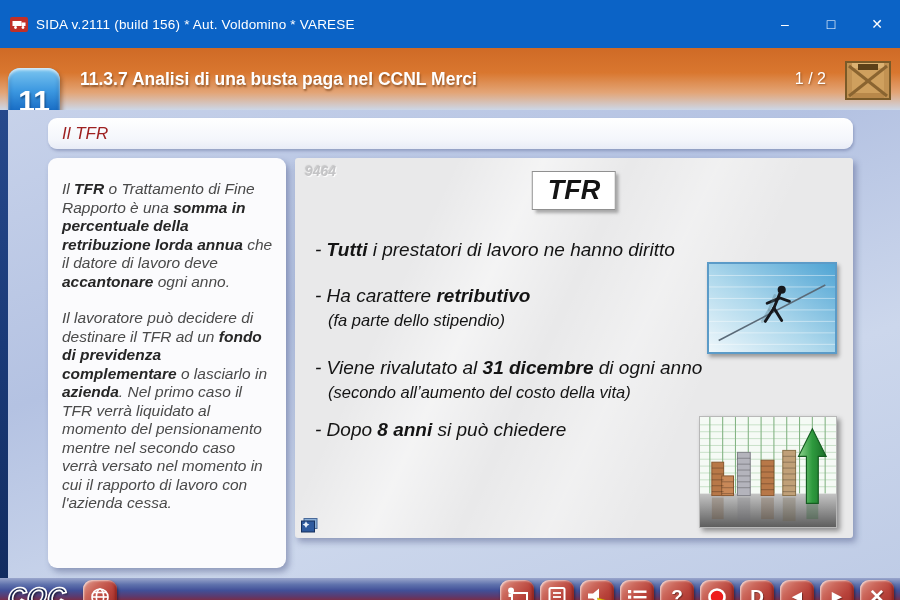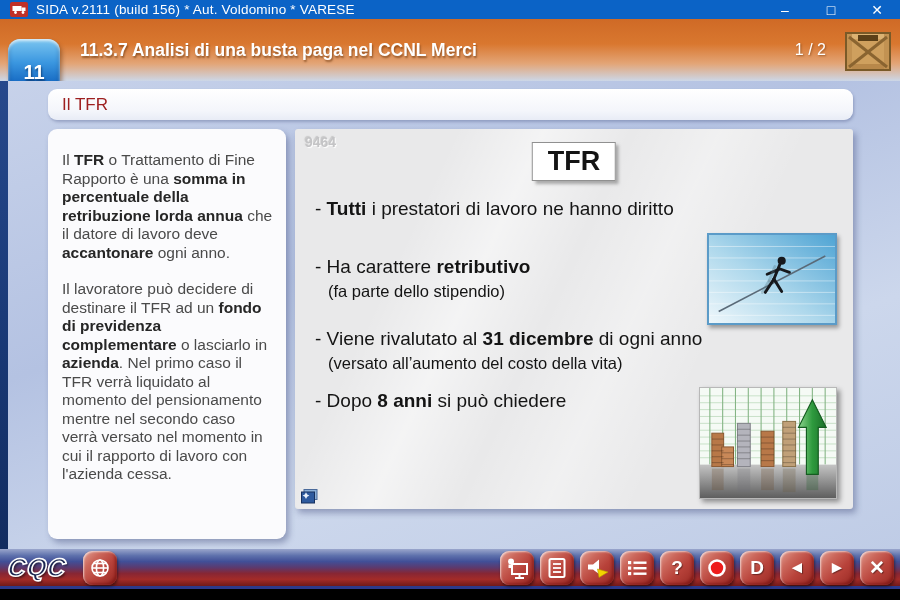--- a/index.html
+++ b/index.html
@@ -1,42 +1,42 @@
 <!DOCTYPE html>
 <html><head>
 <meta charset="utf-8">
 <style>
   * { margin:0; padding:0; box-sizing:border-box; }
   html,body { width:900px; height:600px; }
   body { font-family:"Liberation Sans", sans-serif; overflow:hidden; background:#000; }
   .window { width:900px; height:600px; display:flex; flex-direction:column; position:relative; }
 
   
-  .titlebar { height:19px; background:#0b63c6; display:flex; align-items:center; color:#fff; flex:0 0 auto;text-align:right; }
+  .titlebar { height:48px; background:#0b63c6; display:flex; align-items:center; color:#fff; flex:0 0 auto;text-align:right; }
   .app-icon { width:18px; height:15px; margin:0 8px 0 10px; flex:0 0 auto; }
   .title-text { font-size:13.5px; letter-spacing:.2px; }
   .win-controls { margin-left:auto; display:flex; height:30px; }
   .win-btn { width:46px; height:30px; display:flex; align-items:center; justify-content:center; font-size:14px; color:#fff; cursor:default; }
 
   
   .header { height:62px; flex:0 0 auto; display:flex; align-items:center;
     background:linear-gradient(180deg,#cf6a26 0%, #d9772f 40%, #e3a577 72%, #ccd7e8 100%); }
   .badge { width:52px; height:67px; margin-left:8px; border-radius:12px; flex:0 0 auto;
     background:linear-gradient(180deg,#7cc6f0 0%, #3b97e0 35%, #1a6fc6 62%, #2a85d8 100%);
     box-shadow:inset 0 2px 3px rgba(255,255,255,.75), inset 0 -3px 5px rgba(0,40,90,.5), 2px 3px 4px rgba(90,40,0,.45);
-    color:#fff; font-size:20px; font-weight:bold; display:flex; align-items:center; justify-content:center;
+    color:#fff; font-size:30px; font-weight:bold; display:flex; align-items:center; justify-content:center;
     text-shadow:1px 2px 2px rgba(0,30,70,.55);margin-top:44px; }
   .header-title { flex:1; margin-left:20px; color:#fff; font-size:17.5px; font-weight:bold;
     text-shadow:1px 2px 2px rgba(90,40,0,.55); }
   .page-indicator { color:#fff; font-size:16px; margin-right:18px; text-shadow:1px 1px 2px rgba(90,40,0,.5); }
   .crate { width:48px; height:48px; margin-right:8px; flex:0 0 auto; cursor:pointer; }
 
   
   .content { position:relative; height:468px; flex:0 0 auto;
-    background:linear-gradient(160deg,#c7d2ea 0%, #b4c2e2 38%, #ccd7ec 68%, #bfcce6 100%); }
+    background:linear-gradient(160deg,#c7d2ea 0%, #b4c2e2 38%, #ccd7ec 68%, #bfcce6 100%);font-style:italic; }
   .left-strip { position:absolute; left:0; top:0; width:8px; height:100%;
     background:linear-gradient(180deg,#27498c 0%, #1a3a78 50%, #122c60 100%); }
 
   .heading-bar { position:absolute; left:48px; top:8px; width:805px; height:31px; border-radius:9px;
     background:linear-gradient(180deg,#ffffff 0%, #f4f6fb 70%, #e8ecf6 100%);
     box-shadow:1px 2px 3px rgba(70,80,130,.35); display:flex; align-items:center; padding:0 14px; }
   .heading-bar span { color:#9e2020; font-size:17px; }
 
   .sidebar { position:absolute; left:48px; top:48px; width:238px; height:410px; border-radius:9px;
     background:#fbfbfd; box-shadow:3px 4px 6px rgba(55,65,115,.4); padding:22px 13px 16px 14px;
@@ -50,21 +50,21 @@
     background:linear-gradient(115deg, transparent 22%, rgba(255,255,255,.5) 34%, transparent 46%, rgba(255,255,255,.35) 58%, transparent 70%);
     pointer-events:none; }
   .slide-number { position:absolute; left:10px; top:5px; font-size:14px; font-weight:bold;
     color:#c4c4c6; text-shadow:1px 1px 1px #ffffff, -1px -1px 1px rgba(150,150,150,.4); }
   .tfr-box { position:absolute; left:50%; top:13px; transform:translateX(-50%);
     background:#fff; border:1px solid #909090; box-shadow:3px 3px 3px rgba(110,110,110,.55);
     font-size:27px; font-weight:bold; color:#141414; padding:3px 15px; }
   .bullet { position:absolute; left:20px; color:#141414; font-size:19px; line-height:23px; }
   .bullet-sub { font-size:16.5px; padding-left:13px; margin-top:2px; }
   .bullet-cont { padding-left:13px; }
-  .b1 { top:68px; right:8px; }
+  .b1 { top:80px; right:8px; }
   .b2 { top:126px; width:400px; }
   .b3 { top:198px; right:8px; }
   .b4 { top:260px; width:360px; }
   .img-frame1 { position:absolute; top:104px; right:16px; width:130px; height:92px;
     border:2px solid #5b9bc8; box-shadow:2px 3px 4px rgba(0,0,0,.35); }
   .img-frame2 { position:absolute; top:258px; right:16px; width:138px; height:112px;
     border:1px solid #b8b8b8; box-shadow:3px 3px 5px rgba(0,0,0,.4); background:#fff; }
   .img-frame1 svg, .img-frame2 svg { display:block; width:100%; height:100%; }
   .mini-icon { position:absolute; left:6px; bottom:5px; width:17px; height:15px; cursor:pointer; }
 
@@ -147,21 +147,21 @@
         <div><span>- </span><b>Tutti</b><span> i prestatori di lavoro ne hanno diritto</span></div>
       </div>
 
       <div class="bullet b2">
         <div><span>- Ha carattere </span><b>retributivo</b></div>
         <div class="bullet-sub">(fa parte dello stipendio)</div>
       </div>
 
       <div class="bullet b3">
         <div><span>- Viene rivalutato al </span><b>31 dicembre</b><span> di ogni anno</span></div>
-        <div class="bullet-sub">(versato all’aumento del costo della vita)</div>
+        <div class="bullet-sub">(secondo all’aumento del costo della vita)</div>
       </div>
 
       <div class="bullet b4">
         <div><span>- Dopo </span><b>8 anni</b><span> si può chiedere</span></div>
       </div>
 
       <div class="img-frame1">
         <svg viewBox="0 0 130 92" preserveAspectRatio="none">
           <defs>
             <linearGradient id="skyg" x1="1" y1="0" x2="0" y2="1">

